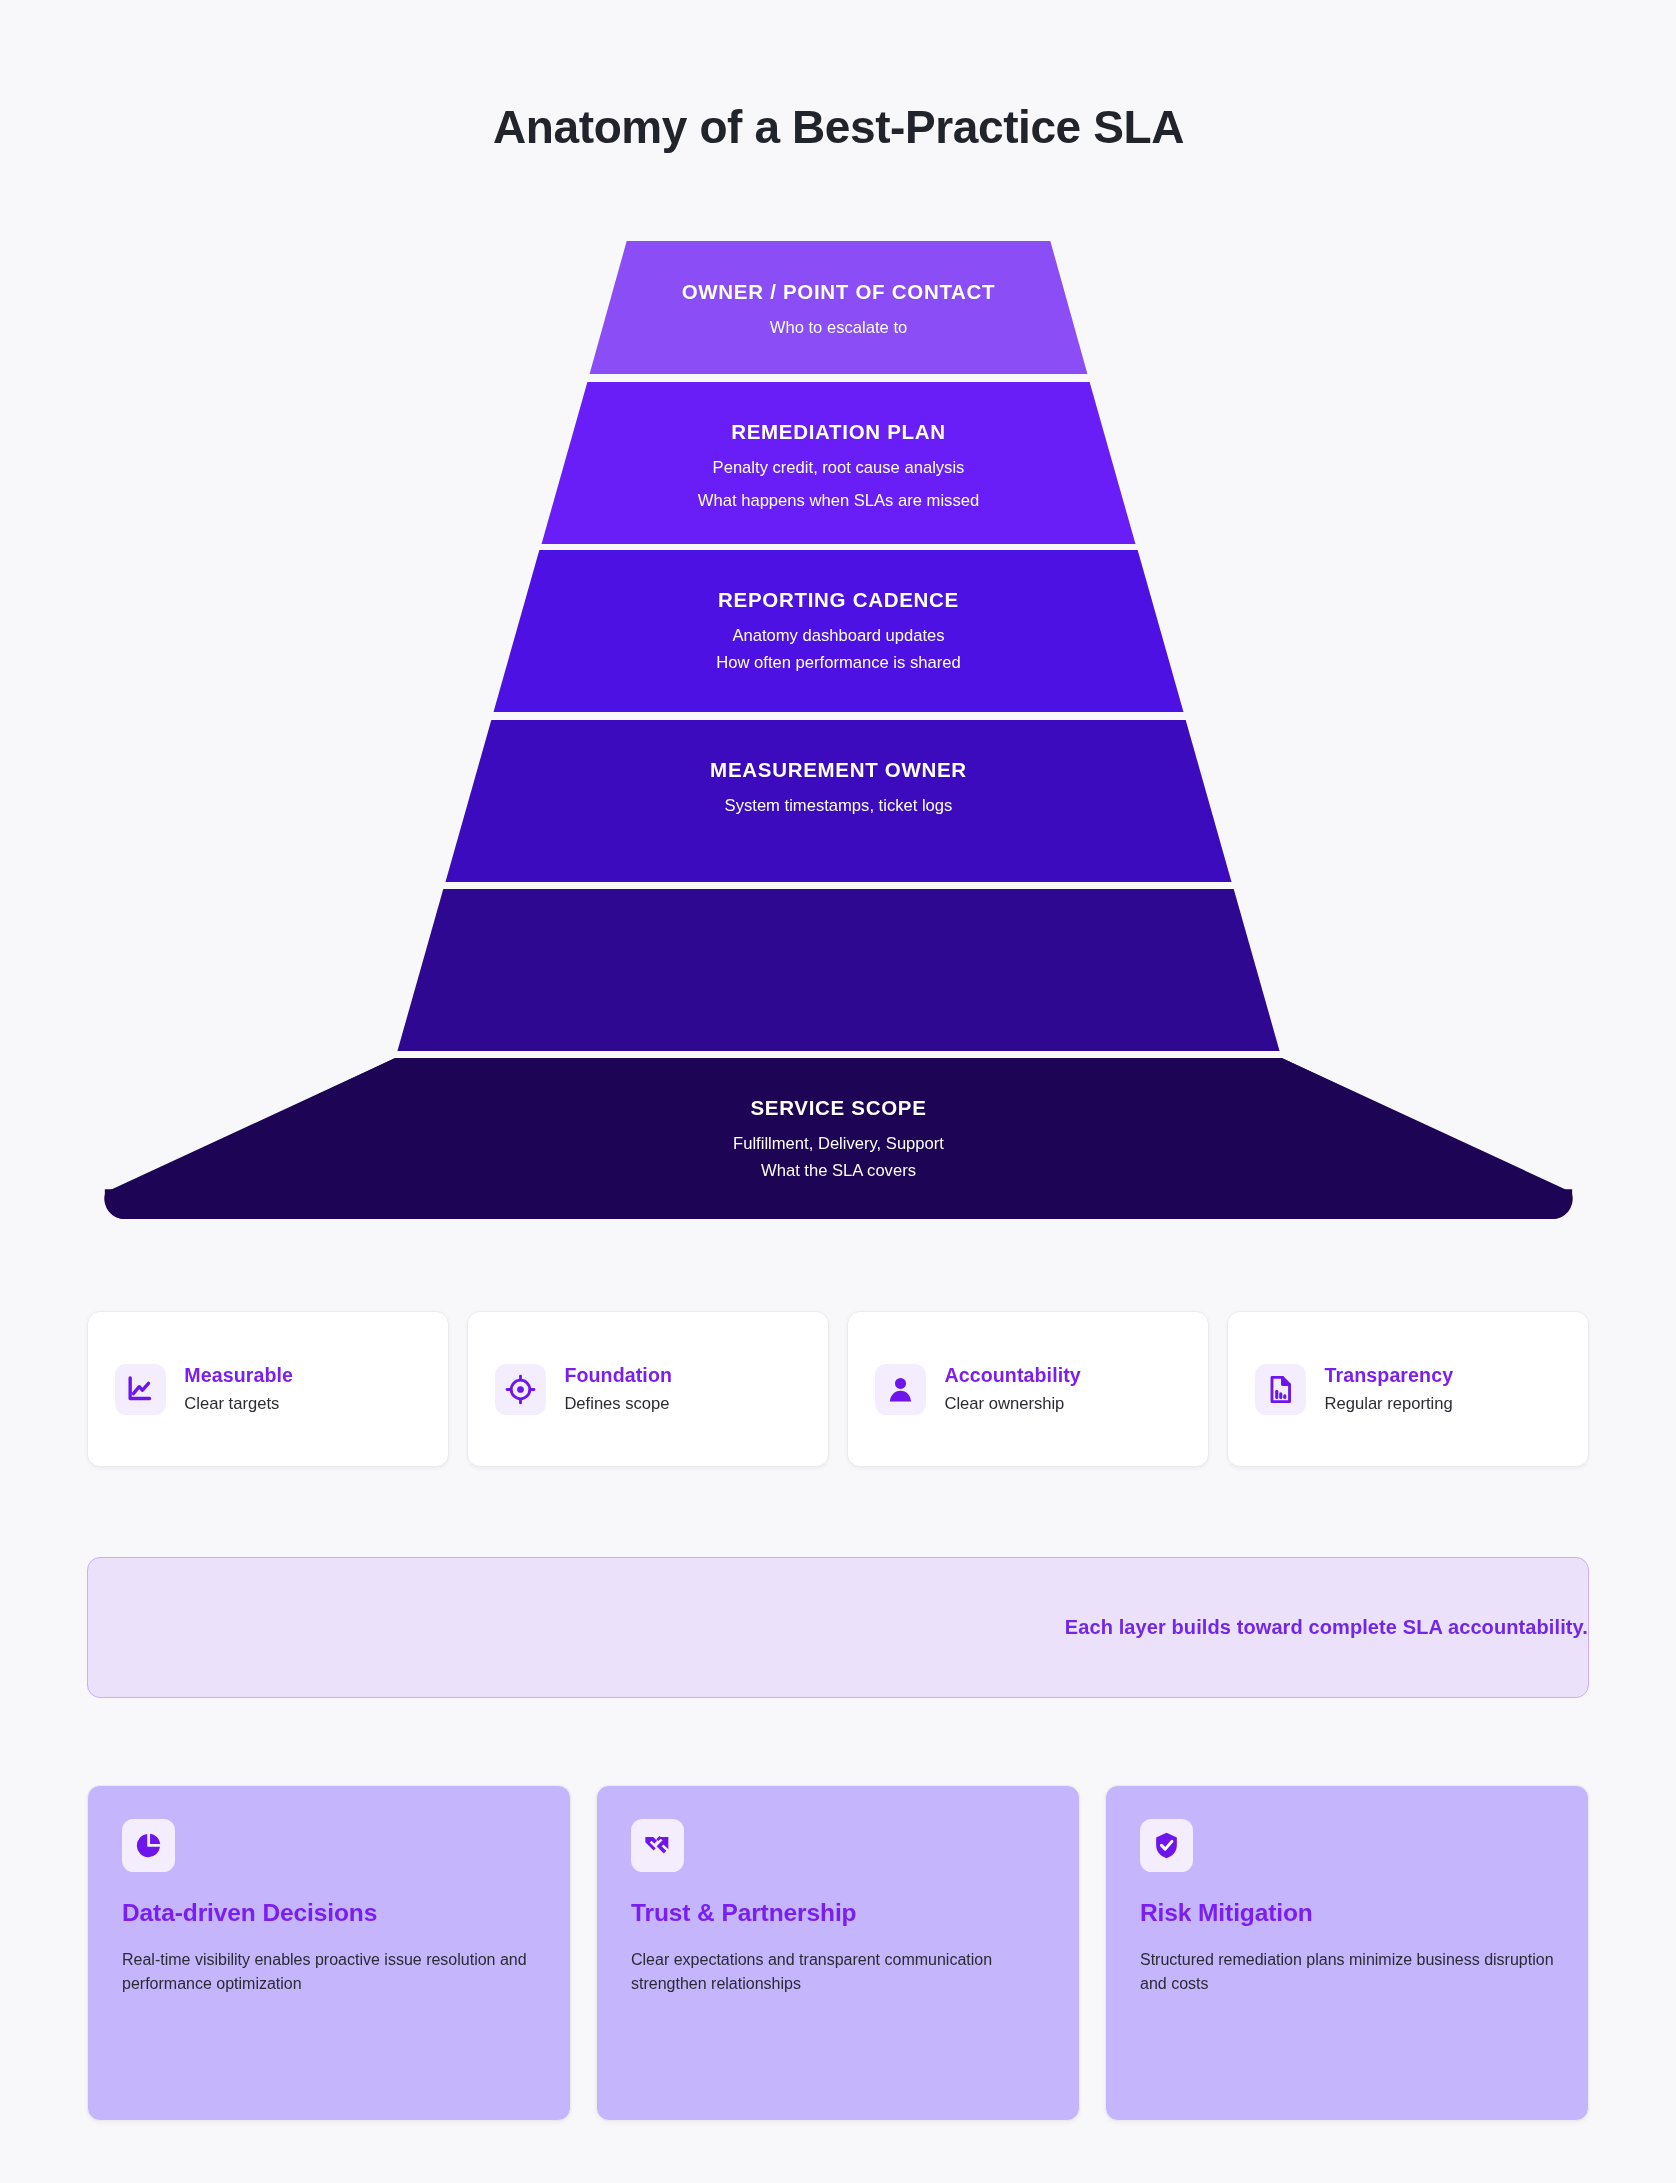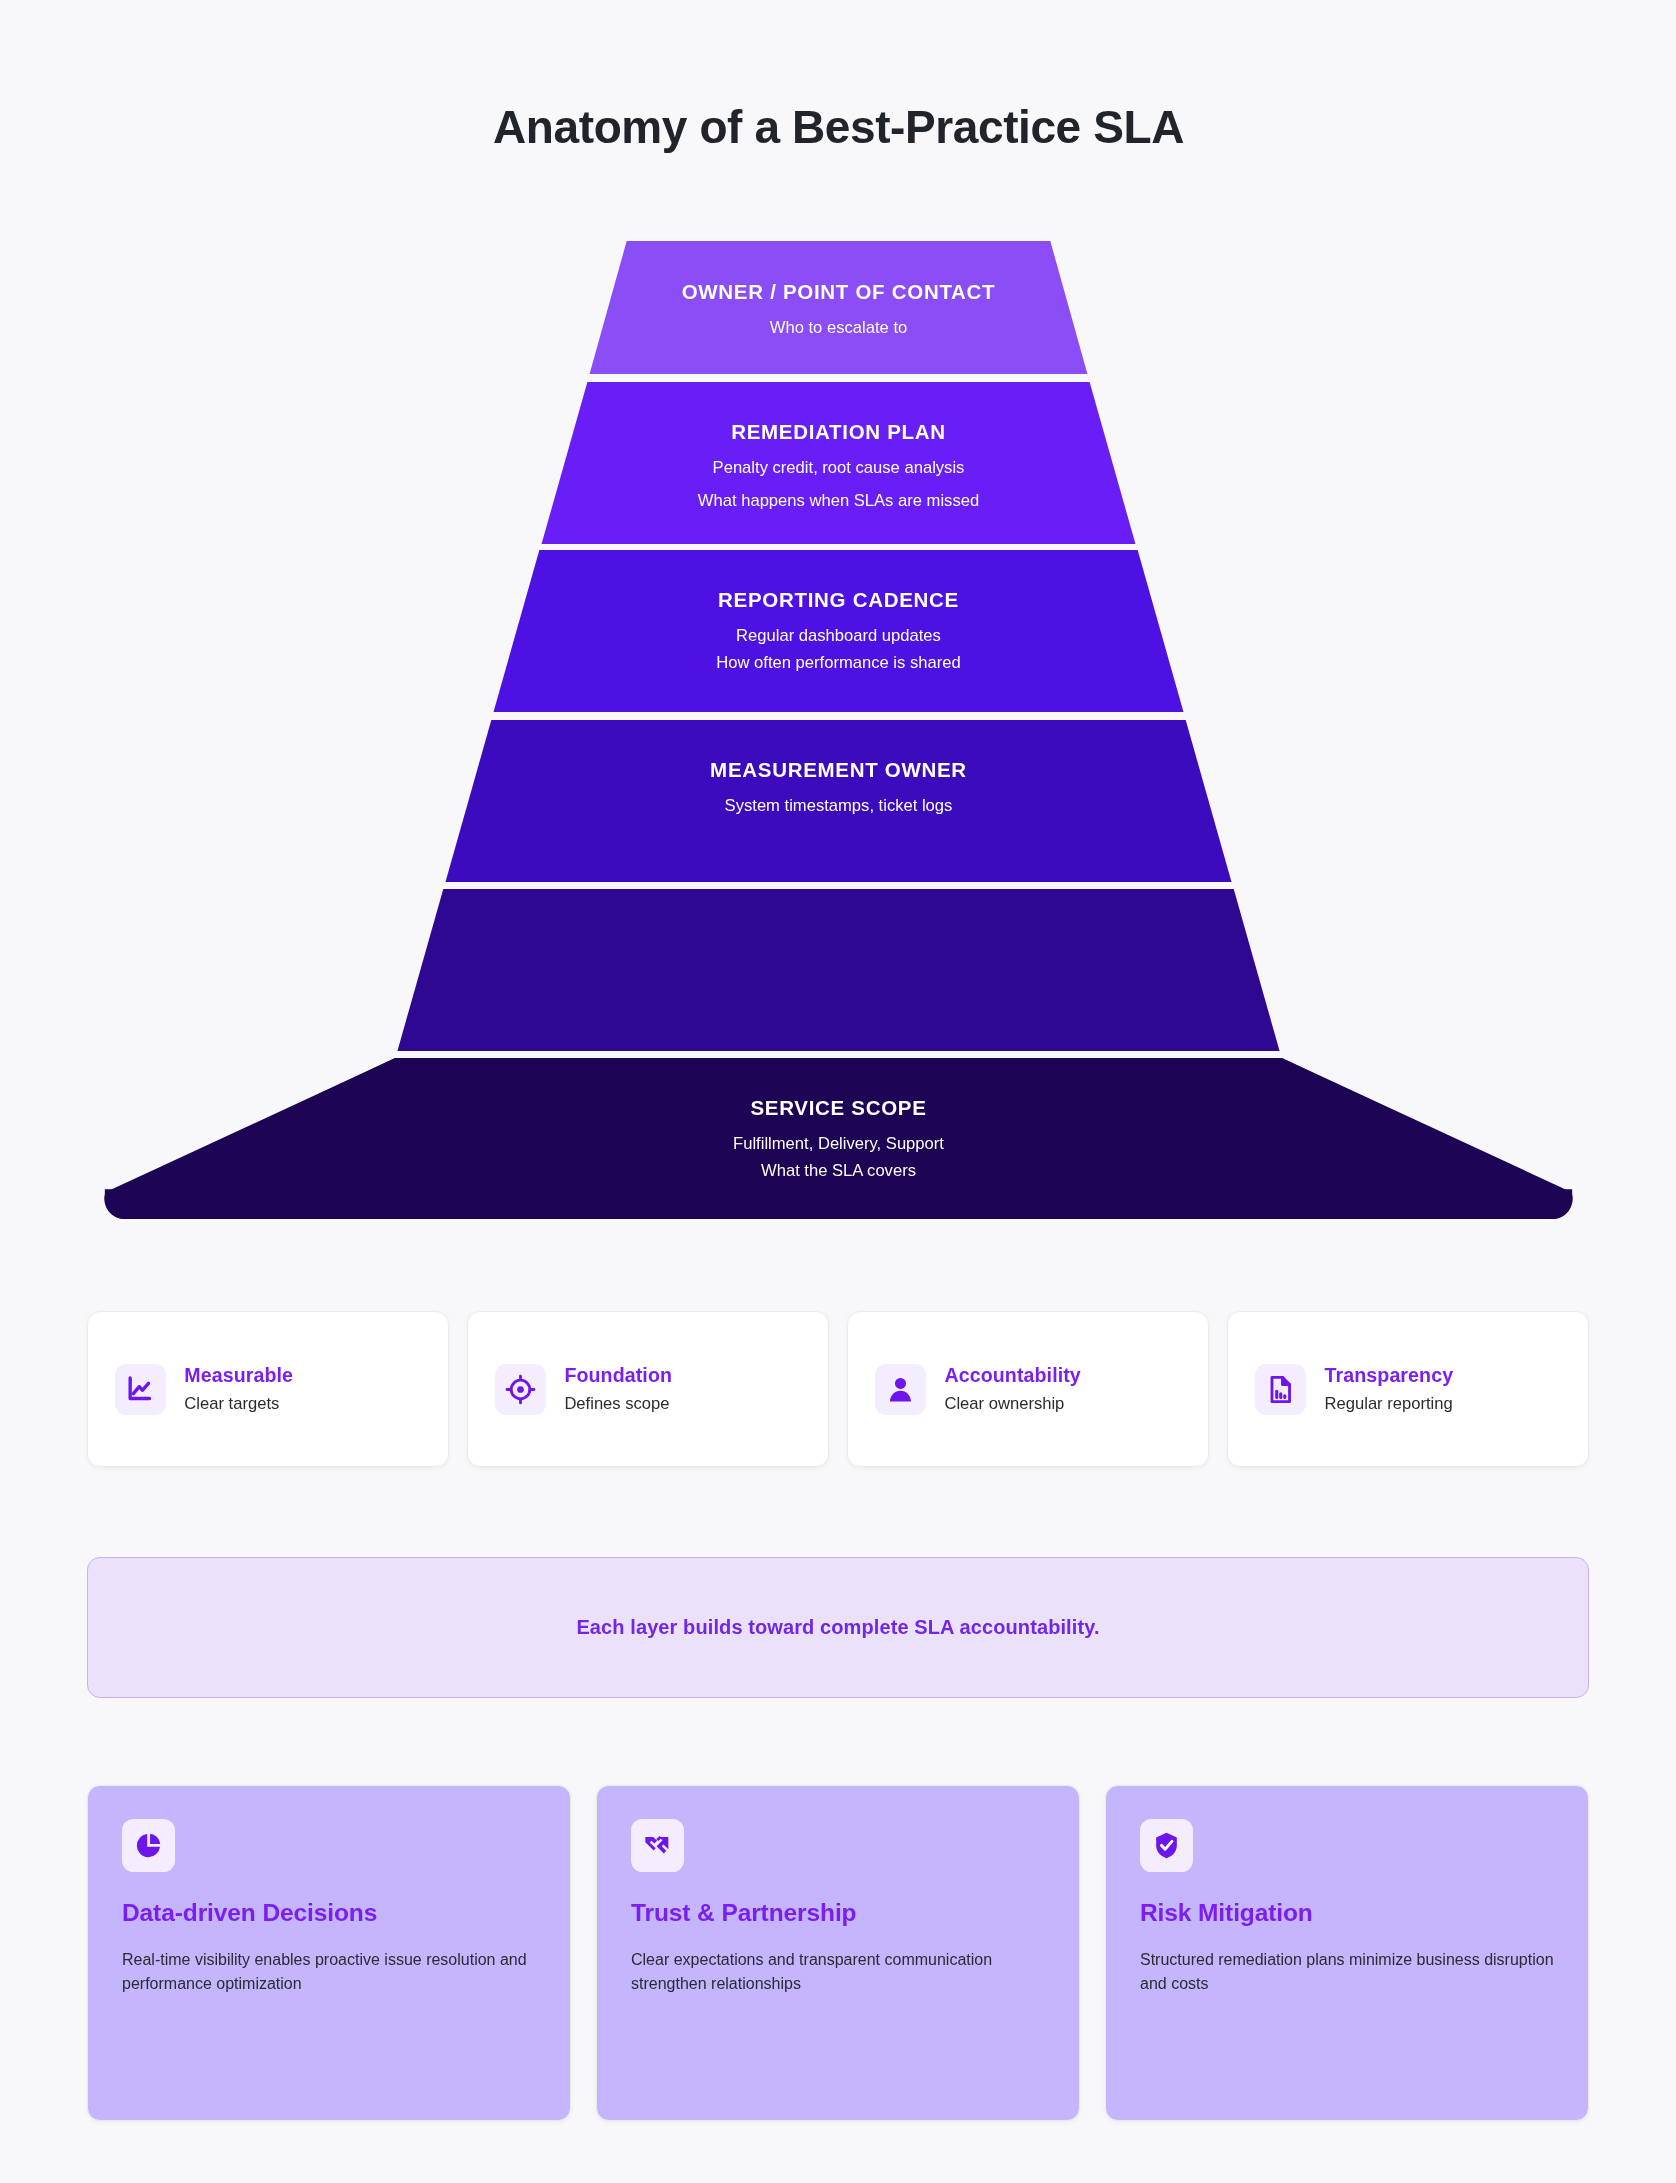--- a/index.html
+++ b/index.html
@@ -121,21 +121,21 @@
     position: absolute;
     left: 87px;
     top: 1557px;
     width: 1502px;
     height: 141px;
     background: #ece1fb;
     border: 1.3px solid #cbaef6;
     border-radius: 13px;
     display: flex;
     align-items: center;
-    justify-content: center;
+    justify-content: flex-end;
   }
   .banner-text {
     font-size: 20px;
     font-weight: 700;
     color: #7027e8;
     letter-spacing: 0.1px;
   }
 
   
   .benefits {
@@ -210,21 +210,21 @@
         <div class="lyr-desc" style="margin-top:7px;">What happens when SLAs are missed</div>
       </div>
     </div>
 
     <div class="layer" style="top:309px; height:162px;">
       <svg class="lyr-shape" viewBox="0 0 3460 372" preserveAspectRatio="none">
         <polygon points="1045,0 2415,0 2520,372 940,372" fill="#4d12e3"></polygon>
       </svg>
       <div class="lyr-text" style="top:37px;">
         <div class="lyr-title">REPORTING CADENCE</div>
-        <div class="lyr-desc">Regular dashboard updates</div>
+        <div class="lyr-desc">Anatomy dashboard updates</div>
         <div class="lyr-desc" style="margin-top:0.9px;">How often performance is shared</div>
       </div>
     </div>
 
     <div class="layer" style="top:479px; height:162px;">
       <svg class="lyr-shape" viewBox="0 0 3460 372" preserveAspectRatio="none">
         <polygon points="935,0 2525,0 2630,372 830,372" fill="#3c0bbd"></polygon>
       </svg>
       <div class="lyr-text" style="top:37px;">
         <div class="lyr-title">MEASUREMENT OWNER</div>

